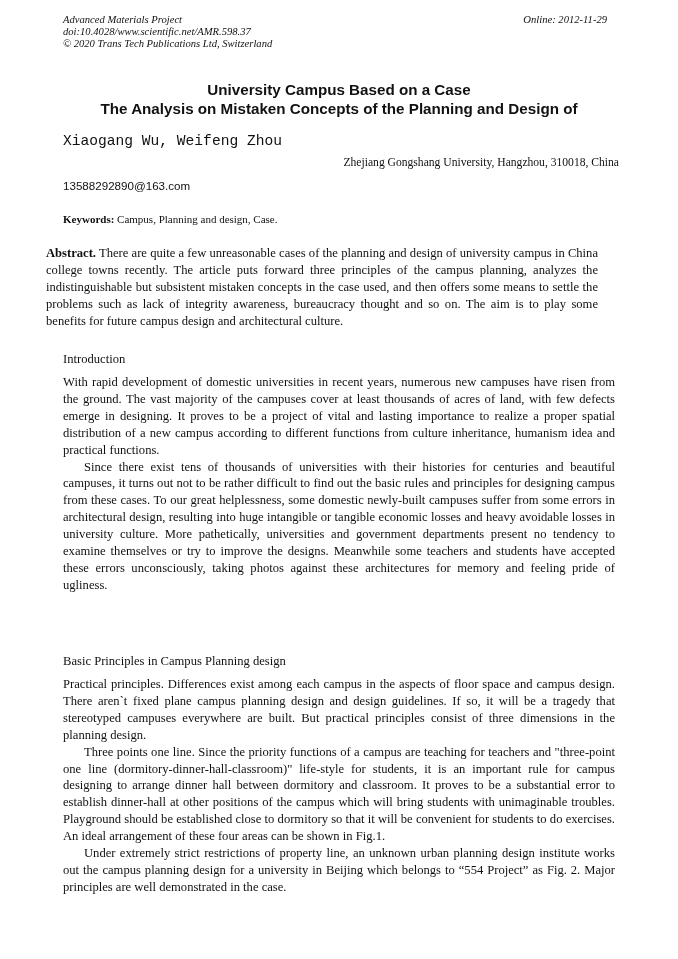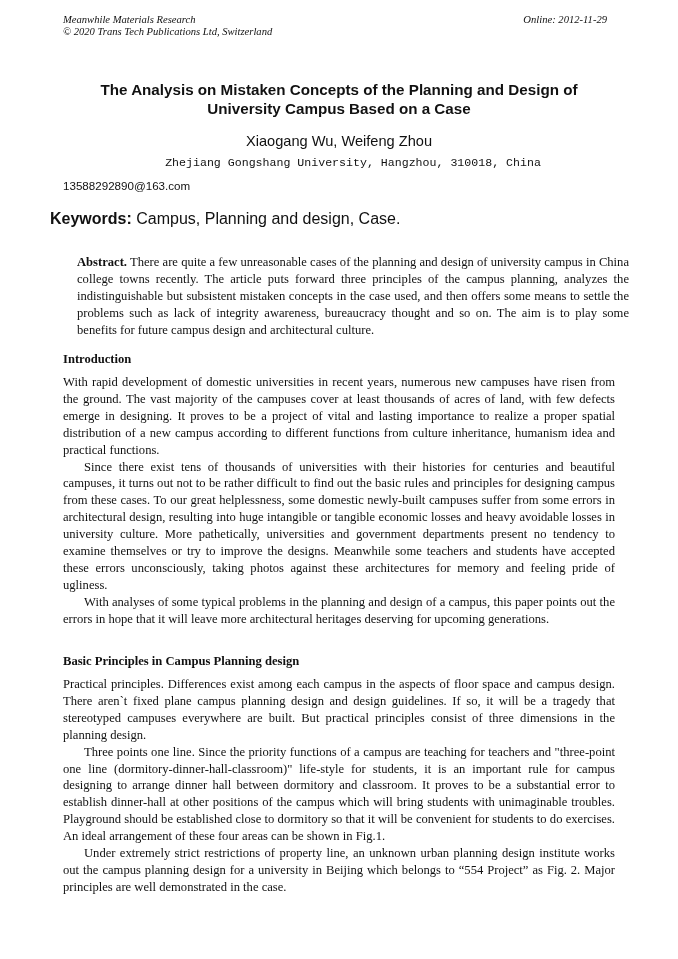--- a/index.html
+++ b/index.html
@@ -1,68 +1,68 @@
 <!DOCTYPE html>
 <html><head>
 <meta charset="utf-8">
 <style>
   html, body { margin: 0; padding: 0; background: #ffffff; }
   body { width: 678px; height: 959px; position: relative; overflow: hidden; color: #111; }
   .hdr { position: absolute; left: 63px; top: 14px; width: 552px; font-family: "Liberation Serif", serif; font-style: italic; font-size: 10.6px; line-height: 12px; }
   .hdr-left div { white-space: nowrap; }
   .hdr-right { position: absolute; right: 8px; top: 0; }
   .title { position: absolute; left: 63px; top: 80px; width: 552px; text-align: center; font-family: "Liberation Sans", sans-serif; font-weight: bold; font-size: 15.2px; line-height: 19px; }
-  .authors { position: absolute; left: 63px; top: 132px; width: 552px; text-align: center; font-family: Liberation Sans, sans-serif; font-size: 14.6px; line-height: 18px; }
-  .affil { position: absolute; left: 77px; top: 156px; width: 552px; text-align: center; font-family: Liberation Mono, monospace; font-size: 11.6px; line-height: 14px; }
+  .authors { position: absolute; left: 63px; top: 132px; width: 552px; text-align: left; font-family: Liberation Mono, monospace; font-size: 14.6px; line-height: 18px; }
+  .affil { position: absolute; left: 67px; top: 156px; width: 552px; text-align: right; font-family: Liberation Serif, serif; font-size: 11.6px; line-height: 14px; }
   .email { position: absolute; left: 63px; top: 179px; width: 552px; text-align: left; font-family: "Liberation Sans", sans-serif; font-size: 11.6px; line-height: 14px; }
-  .keywords { position: absolute; left: 50px; top: 212px; width: 552px; font-family: Liberation Sans, sans-serif; font-size: 16px; line-height: 14px; }
+  .keywords { position: absolute; left: 63px; top: 212px; width: 552px; font-family: Liberation Serif, serif; font-size: 11px; line-height: 14px; }
   .keywords b { font-weight: bold; }
   .body-text { font-family: "Liberation Serif", serif; font-size: 12.6px; line-height: 16.9px; text-align: justify; }
-  .abstract { position: absolute; left: 77px; top: 245px; width: 552px; margin-top: 9px; }
-  .sec { position: absolute; left: 63px; width: 552px; font-family: "Liberation Serif", serif; font-weight: bold; font-size: 12.6px; line-height: 16px; }
+  .abstract { position: absolute; left: 46px; top: 245px; width: 552px; }
+  .sec { position: absolute; left: 63px; width: 552px; font-family: "Liberation Serif", serif; font-weight: normal; font-size: 12.6px; line-height: 16px; }
   .intro-h { top: 351px; }
   .intro { position: absolute; left: 63px; top: 374px; width: 552px; }
   .basic-h { top: 653px; }
   .basic { position: absolute; left: 63px; top: 676px; width: 552px; }
   .body-text p { margin: 0; }
   .indent { text-indent: 21px; }
   .indent-b { text-indent: 21px; }
   .run-in { font-weight: normal; }
 </style>
 </head>
 <body>
 
 <div class="hdr">
   <div class="hdr-left">
-    <div>Meanwhile Materials Research</div>
+    <div>Advanced Materials Project</div>
+    <div>doi:10.4028/www.scientific.net/AMR.598.37</div>
     <div>© 2020 Trans Tech Publications Ltd, Switzerland</div>
   </div>
   <div class="hdr-right">Online: 2012-11-29</div>
 </div>
 
 <div class="title">
+  <div>University Campus Based on a Case</div>
   <div>The Analysis on Mistaken Concepts of the Planning and Design of</div>
-  <div>University Campus Based on a Case</div>
 </div>
 
 <div class="authors">Xiaogang Wu, Weifeng Zhou</div>
 <div class="affil">Zhejiang Gongshang University, Hangzhou, 310018, China</div>
 <div class="email">13588292890@163.com</div>
 
 <div class="keywords"><b>Keywords:</b><span> Campus, Planning and design, Case.</span></div>
 
 <div class="abstract body-text">
     <p><b>Abstract.</b><span> There are quite a few unreasonable cases of the planning and design of university campus in China college towns recently. The article puts forward three principles of the campus planning, analyzes the indistinguishable but subsistent mistaken concepts in the case used, and then offers some means to settle the problems such as lack of integrity awareness, bureaucracy thought and so on. The aim is to play some benefits for future campus design and architectural culture.</span></p>
   </div>
 
 <div class="sec intro-h">Introduction</div>
 <div class="intro body-text">
   <p>With rapid development of domestic universities in recent years, numerous new campuses have risen from the ground.  The vast majority of the campuses cover at least thousands of acres of land, with few defects emerge in designing.  It proves to be a project of vital and lasting importance to realize a proper spatial distribution of a new campus according to different functions from culture inheritance, humanism idea and practical functions.</p>
   <p class="indent">Since there exist tens of thousands of universities with their histories for centuries and beautiful campuses, it turns out not to be rather difficult to find out the basic rules and principles for designing campus from these cases. To our great helplessness, some domestic newly-built campuses suffer from some errors in architectural design, resulting into huge intangible or tangible economic losses and heavy avoidable losses in university culture. More pathetically, universities and government departments present no tendency to examine themselves or try to improve the designs. Meanwhile some teachers and students have accepted these errors unconsciously, taking photos against these architectures for memory and feeling pride of ugliness.</p>
-  <p class="indent">With analyses of some typical problems in the planning and design of a campus, this paper points out the errors in hope that it will leave more architectural heritages deserving for upcoming generations.</p>
 </div>
 
 <div class="sec basic-h">Basic Principles in Campus Planning design</div>
 <div class="basic body-text">
   <p><b class="run-in">Practical principles.</b><span> Differences exist among each campus in the aspects of floor space and campus design.  There aren`t fixed plane campus planning design and design guidelines. If so, it will be a tragedy that stereotyped campuses everywhere are built.  But practical principles consist of three dimensions in the planning design.</span></p>
   <p class="indent-b"><b class="run-in">Three points one line.</b><span> Since the priority functions of a campus are teaching  for teachers  and "three-point one line  (dormitory-dinner-hall-classroom)" life-style  for students,  it is an important rule for campus designing to arrange dinner hall between dormitory and classroom. It proves to be a substantial error to establish dinner-hall at other positions of the campus which will bring students with unimaginable troubles. Playground should be established close to dormitory so that it will be convenient for students to do exercises. An ideal arrangement of these four areas can be shown in Fig.1.</span></p>
   <p class="indent">Under extremely strict restrictions of property line, an unknown urban planning design institute works out the campus planning design for a university in Beijing which belongs to “554 Project” as Fig. 2. Major principles are well demonstrated in the case.</p>
 </div>
 
 </body></html>

